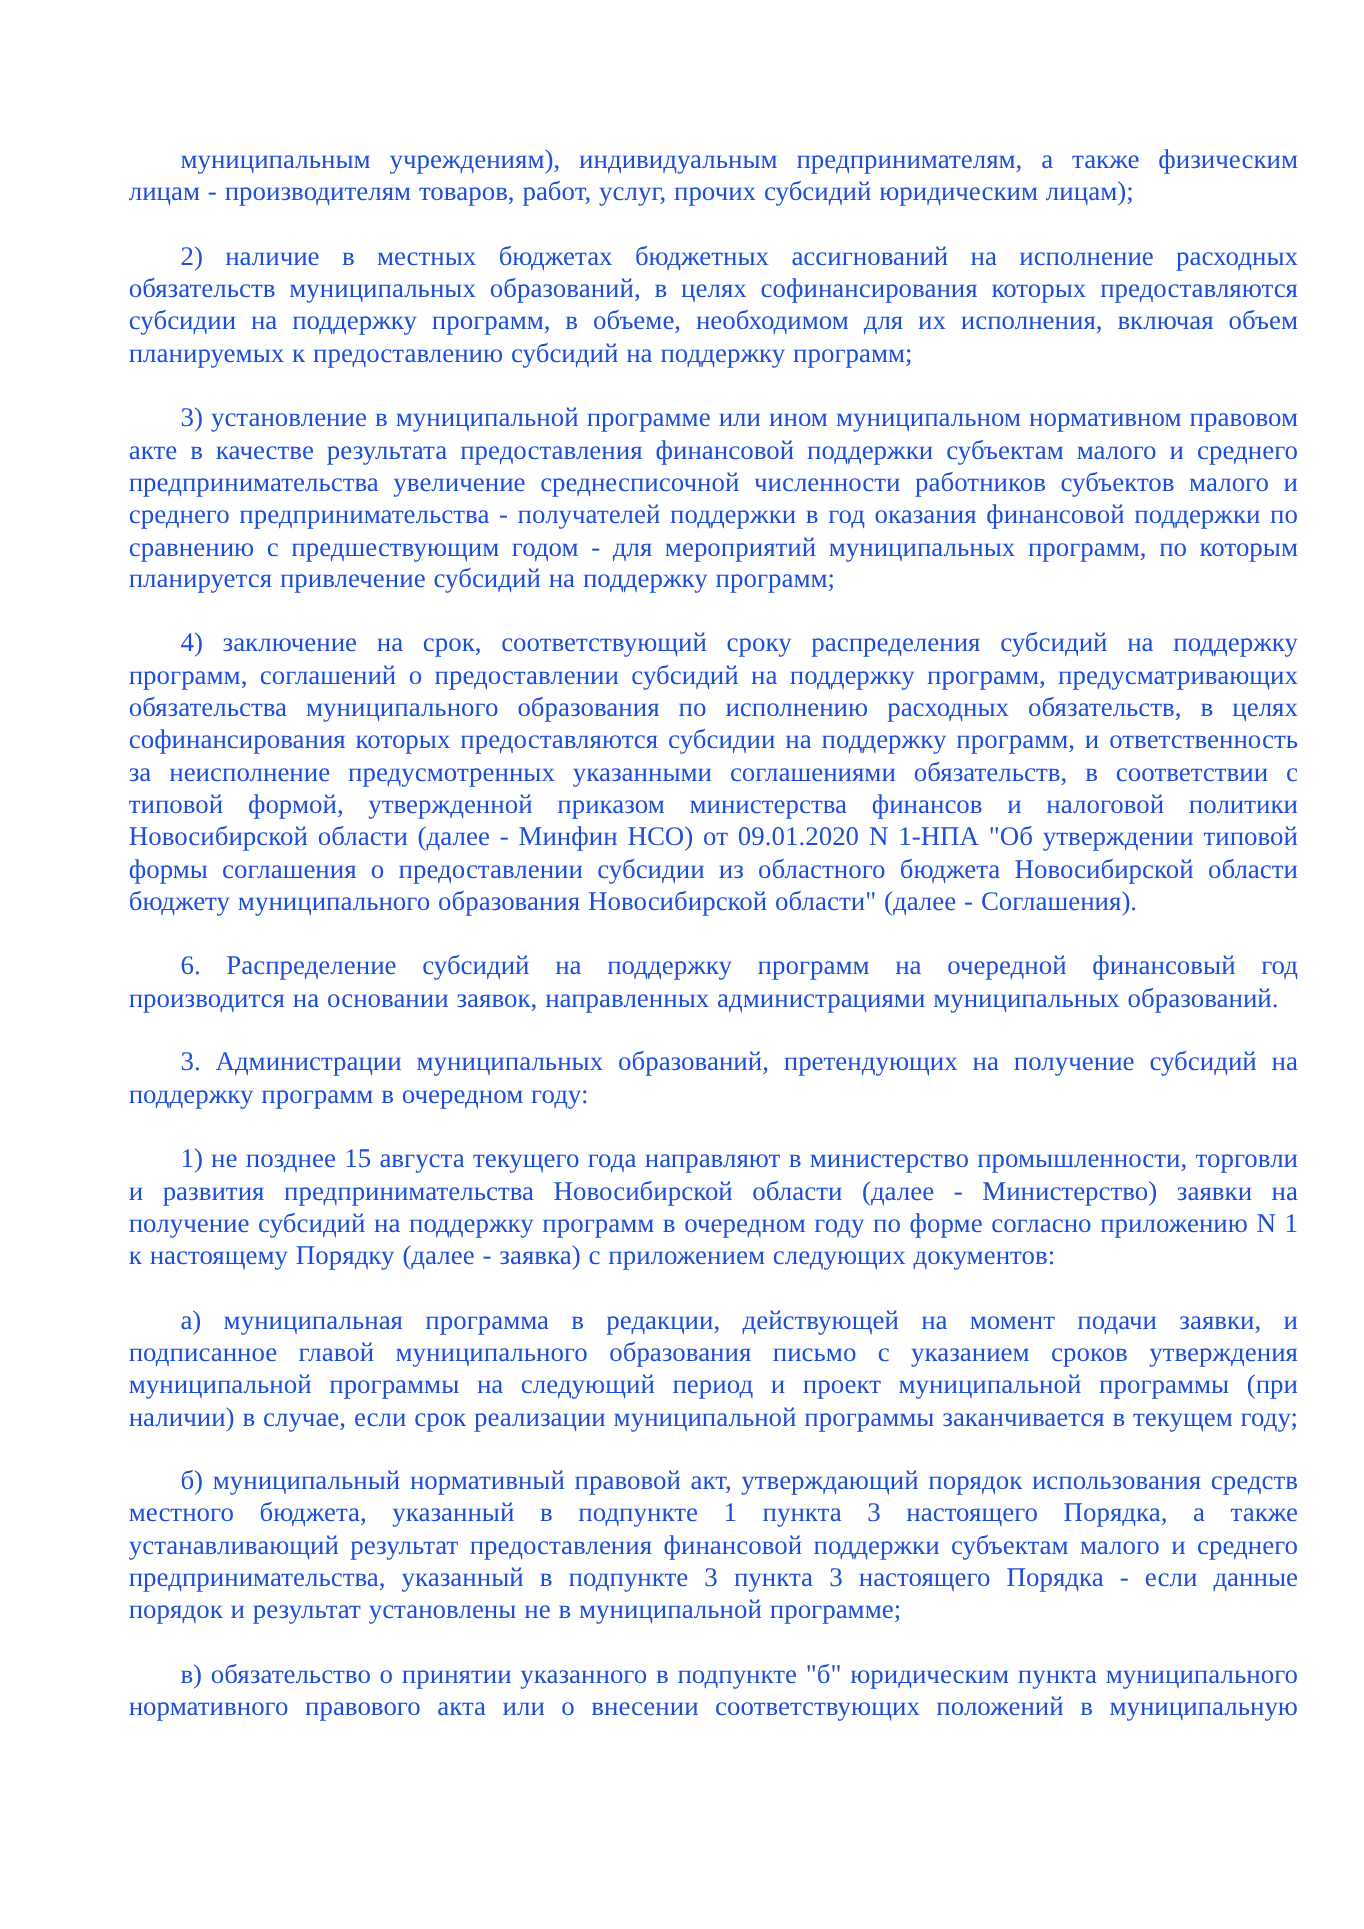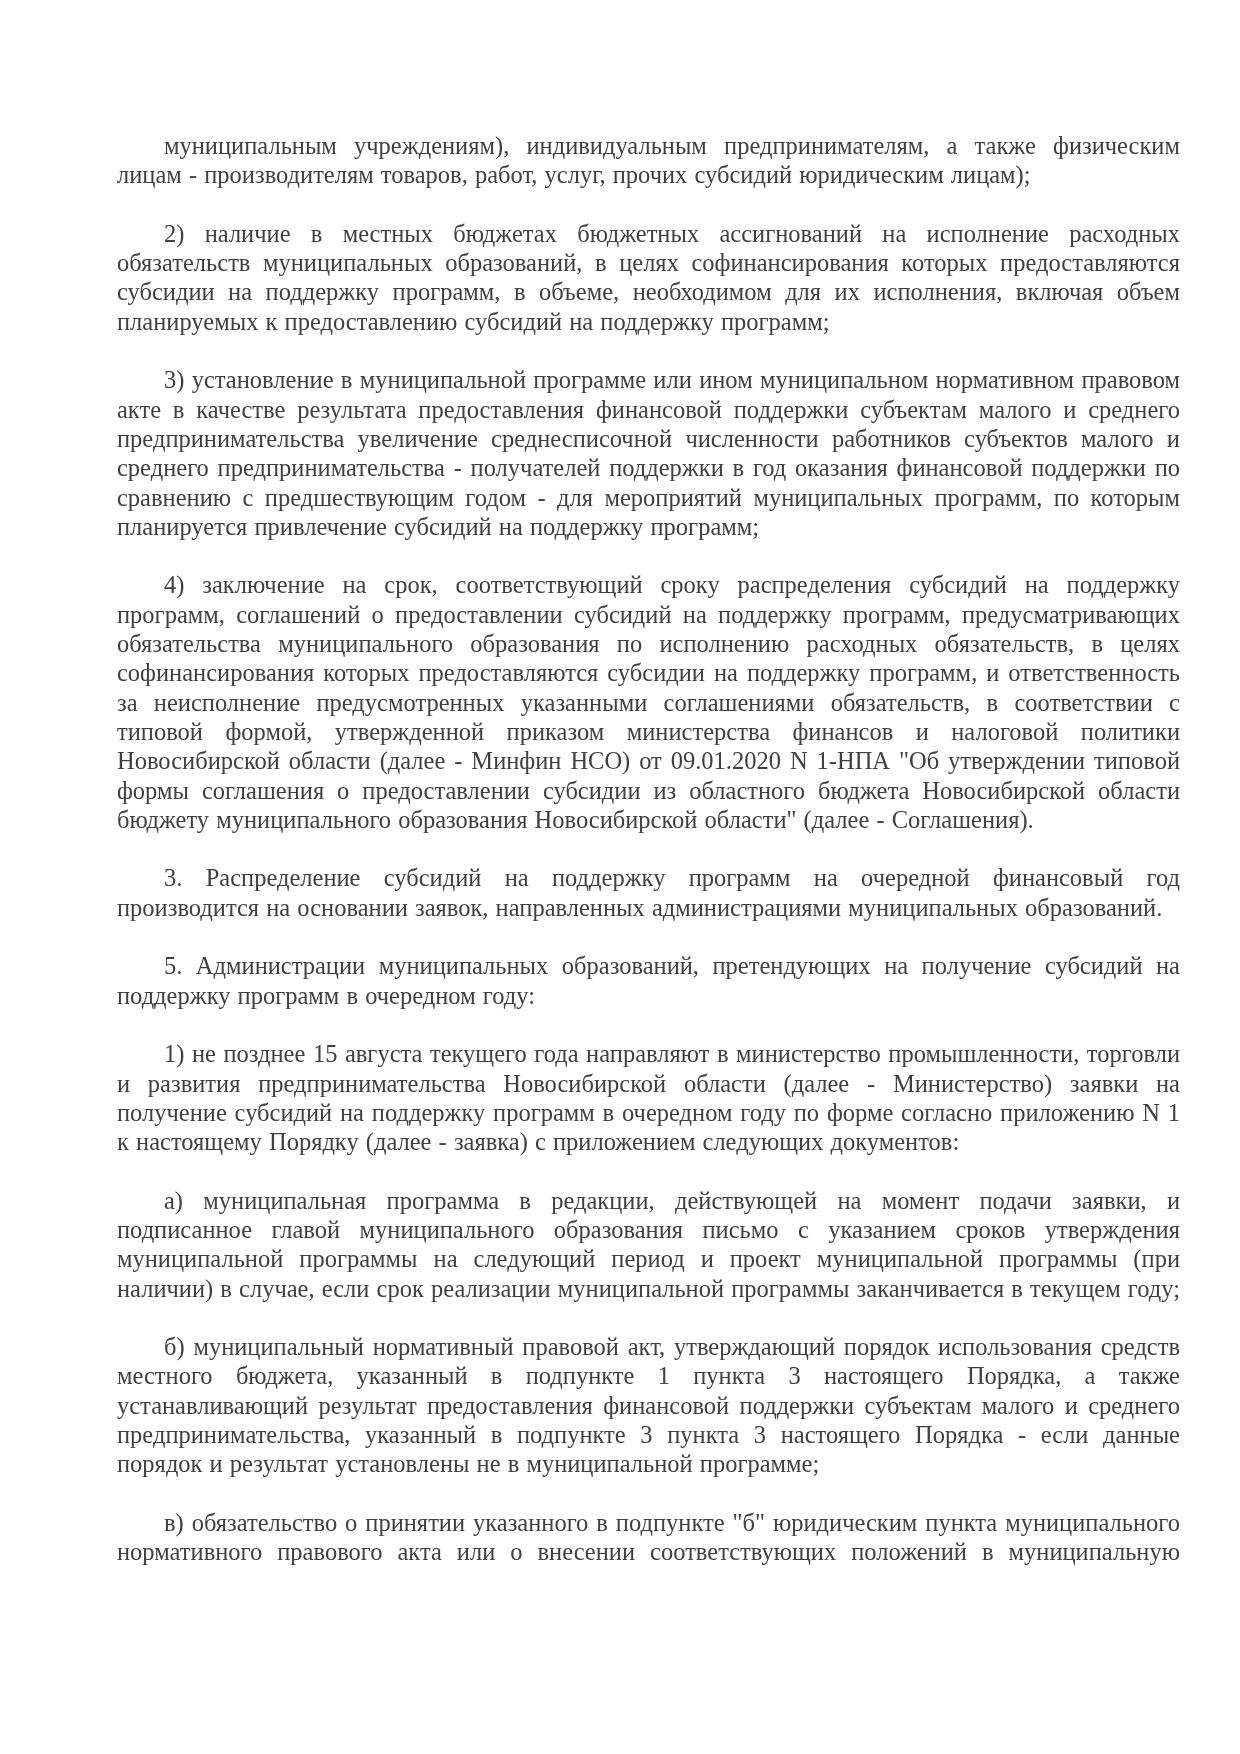--- a/index.html
+++ b/index.html
@@ -11,40 +11,40 @@
     position: relative;
     width: 1240px;
     height: 1754px;
     box-sizing: border-box;
     background: #ffffff;
     padding: 131px 60px 0 117px;
     overflow: hidden;
     font-family: "Liberation Serif", "DejaVu Serif", serif;
     font-size: 24.5px;
     line-height: 29.3px;
-    color: #404040;
+    color: #1d4ed8;
   }
   .para {
     margin: 0 0 29.3px 0;
     text-align: justify;
     text-indent: 47px;
     word-spacing: 1px;
   }
   .para.cut {
     text-align-last: justify;
     margin-bottom: 0;
   }
 </style>
 </head>
 <body>
 
 <div class="page">
   <p class="para">муниципальным учреждениям), индивидуальным предпринимателям, а также физическим лицам - производителям товаров, работ, услуг, прочих субсидий юридическим лицам);</p>
   <p class="para">2) наличие в местных бюджетах бюджетных ассигнований на исполнение расходных обязательств муниципальных образований, в целях софинансирования которых предоставляются субсидии на поддержку программ, в объеме, необходимом для их исполнения, включая объем планируемых к предоставлению субсидий на поддержку программ;</p>
   <p class="para">3) установление в муниципальной программе или ином муниципальном нормативном правовом акте в качестве результата предоставления финансовой поддержки субъектам малого и среднего предпринимательства увеличение среднесписочной численности работников субъектов малого и среднего предпринимательства - получателей поддержки в год оказания финансовой поддержки по сравнению с предшествующим годом - для мероприятий муниципальных программ, по которым планируется привлечение субсидий на поддержку программ;</p>
   <p class="para">4) заключение на срок, соответствующий сроку распределения субсидий на поддержку программ, соглашений о предоставлении субсидий на поддержку программ, предусматривающих обязательства муниципального образования по исполнению расходных обязательств, в целях софинансирования которых предоставляются субсидии на поддержку программ, и ответственность за неисполнение предусмотренных указанными соглашениями обязательств, в соответствии с типовой формой, утвержденной приказом министерства финансов и налоговой политики Новосибирской области (далее - Минфин НСО) от 09.01.2020 N 1-НПА "Об утверждении типовой формы соглашения о предоставлении субсидии из областного бюджета Новосибирской области бюджету муниципального образования Новосибирской области" (далее - Соглашения).</p>
-  <p class="para">3. Распределение субсидий на поддержку программ на очередной финансовый год производится на основании заявок, направленных администрациями муниципальных образований.</p>
-  <p class="para">5. Администрации муниципальных образований, претендующих на получение субсидий на поддержку программ в очередном году:</p>
+  <p class="para">6. Распределение субсидий на поддержку программ на очередной финансовый год производится на основании заявок, направленных администрациями муниципальных образований.</p>
+  <p class="para">3. Администрации муниципальных образований, претендующих на получение субсидий на поддержку программ в очередном году:</p>
   <p class="para">1) не позднее 15 августа текущего года направляют в министерство промышленности, торговли и развития предпринимательства Новосибирской области (далее - Министерство) заявки на получение субсидий на поддержку программ в очередном году по форме согласно приложению N 1 к настоящему Порядку (далее - заявка) с приложением следующих документов:</p>
   <p class="para">а) муниципальная программа в редакции, действующей на момент подачи заявки, и подписанное главой муниципального образования письмо с указанием сроков утверждения муниципальной программы на следующий период и проект муниципальной программы (при наличии) в случае, если срок реализации муниципальной программы заканчивается в текущем году;</p>
   <p class="para">б) муниципальный нормативный правовой акт, утверждающий порядок использования средств местного бюджета, указанный в подпункте 1 пункта 3 настоящего Порядка, а также устанавливающий результат предоставления финансовой поддержки субъектам малого и среднего предпринимательства, указанный в подпункте 3 пункта 3 настоящего Порядка - если данные порядок и результат установлены не в муниципальной программе;</p>
   <p class="para cut">в) обязательство о принятии указанного в подпункте "б" юридическим пункта муниципального нормативного правового акта или о внесении соответствующих положений в муниципальную</p>
 </div>
 
 </body></html>

